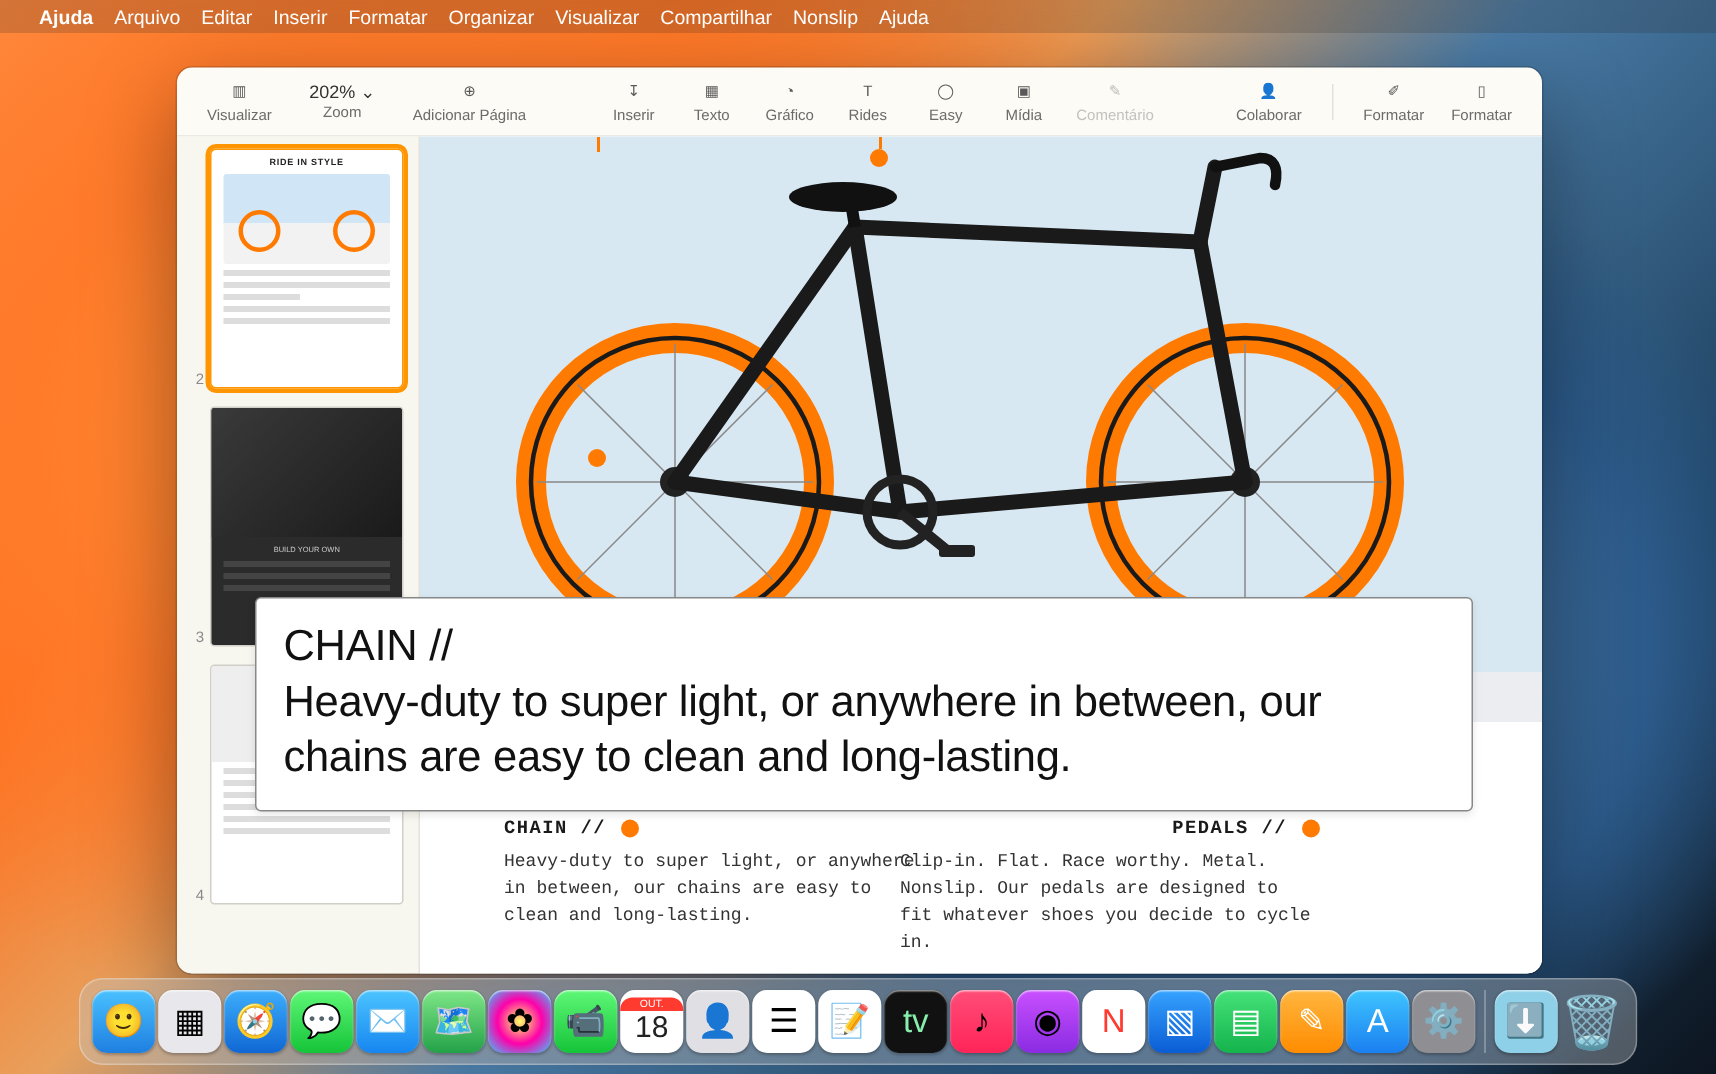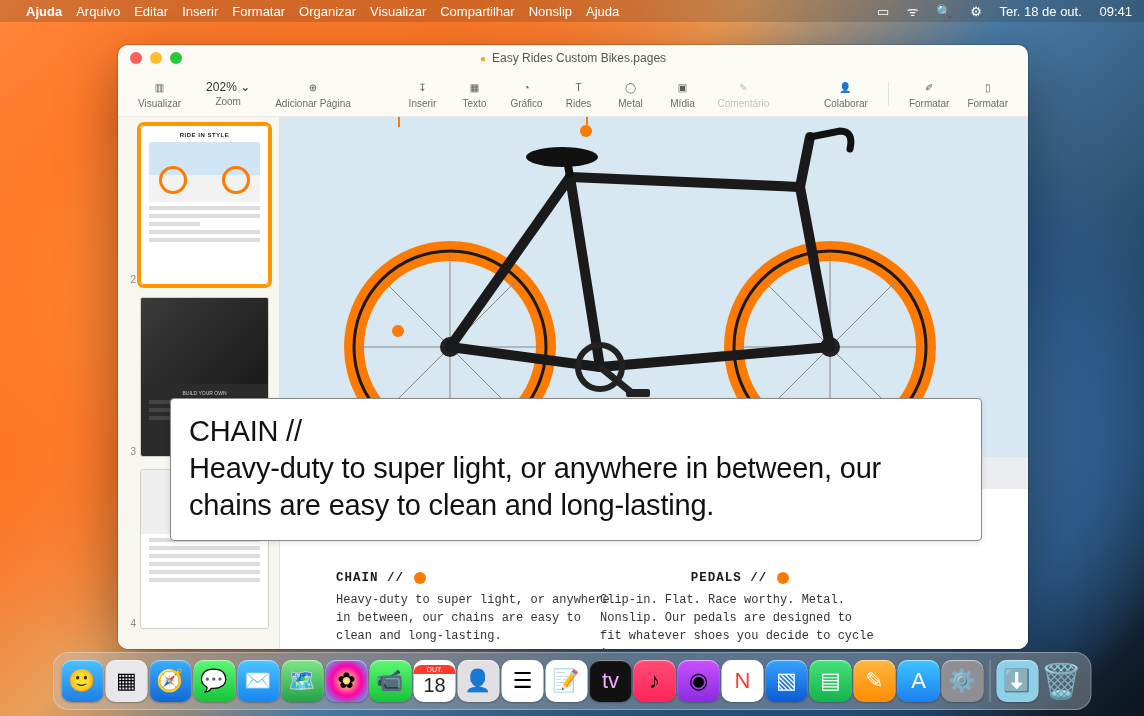--- a/index.html
+++ b/index.html
@@ -116,21 +116,21 @@
 .marker { width:12px; height:12px; background:#ff7a00; border-radius:50%; position:absolute; }
 .leader { position:absolute; width:2px; background:#ff7a00; }
 
 .section { position:absolute; width:280px; font-family:"Courier New",monospace; font-size:12px; color:#333; }
 .section .hdr { font-weight:700; letter-spacing:1px; margin-bottom:6px; color:#1a1a1a; font-size:12.5px; display:flex; align-items:center; gap:10px;}
 .section .hdr .dot { width:12px; height:12px; background:#ff7a00; border-radius:50%; display:inline-block;}
 .section .body-text { line-height:1.5; }
 
 .chain-sec { left:56px; top:454px; }
 .pedals-sec { left:320px; top:454px; }
-.pedals-sec .hdr { flex-direction:row-reverse; justify-content:center;}
+.pedals-sec .hdr { flex-direction:row-reverse; justify-content:flex-start;}
 .pedals-sec .hdr .dot { order:-1;}
 
 
 .overlay {
   position:absolute;
   left:170px; top:398px;
   width:812px;
   background:#fff;
   border:1px solid #888;
   border-radius:4px;
@@ -178,39 +178,23 @@
   <span class="mitem">Arquivo</span>
   <span class="mitem">Editar</span>
   <span class="mitem">Inserir</span>
   <span class="mitem">Formatar</span>
   <span class="mitem">Organizar</span>
   <span class="mitem">Visualizar</span>
   <span class="mitem">Compartilhar</span>
   <span class="mitem">Nonslip</span>
   <span class="mitem">Ajuda</span>
   <div class="spacer"></div>
-  <div class="right">
-    <span>▭</span>
-    <span>ᯤ</span>
-    <span>🔍</span>
-    <span>⚙</span>
-    <span>Ter. 18 de out.</span>
-    <span>09:41</span>
-  </div>
 </div>
 
 <div class="window">
-  <div class="titlebar">
-    <div class="traffic">
-      <div class="dot red"></div>
-      <div class="dot yellow"></div>
-      <div class="dot green"></div>
-    </div>
-    <span class="fname">Easy Rides Custom Bikes.pages</span>
-  </div>
 
   <div class="toolbar">
     <div class="tbtn">
       <span class="ico">▥</span>
       <span>Visualizar</span>
     </div>
     <div class="tbtn zoom">
       <span style="font-size:12px;color:#333"><span>202%</span> <span>⌄</span></span>
       <span>Zoom</span>
     </div>
@@ -230,21 +214,21 @@
     <div class="tbtn">
       <span class="ico">◔</span>
       <span>Gráfico</span>
     </div>
     <div class="tbtn">
       <span class="ico">T</span>
       <span>Rides</span>
     </div>
     <div class="tbtn">
       <span class="ico">◯</span>
-      <span>Metal</span>
+      <span>Easy</span>
     </div>
     <div class="tbtn">
       <span class="ico">▣</span>
       <span>Mídia</span>
     </div>
     <div class="tbtn disabled">
       <span class="ico">✎</span>
       <span>Comentário</span>
     </div>
     <div class="tspacer"></div>
@@ -392,21 +376,21 @@
   <div class="dicon" style="background:linear-gradient(#7ee787,#24a148)">🗺️</div>
   <div class="dicon" style="background:radial-gradient(circle,#ff6,#f0a,#3cf)">✿</div>
   <div class="dicon" style="background:linear-gradient(#5ef777,#15c438)">📹</div>
   <div class="dicon" style="background:#fff;flex-direction:column;font-size:8px">
     <div style="background:#ff3b30;color:#fff;width:100%;text-align:center;border-radius:8px 8px 0 0;font-size:7px;padding:1px 0">OUT.</div>
     <div style="font-size:20px;font-weight:300;color:#222">18</div>
   </div>
   <div class="dicon" style="background:#e0e0e4">👤</div>
   <div class="dicon" style="background:#fff">☰</div>
   <div class="dicon" style="background:#fff">📝</div>
-  <div class="dicon" style="background:#111;color:#f0abfc">tv</div>
+  <div class="dicon" style="background:#111;color:#86efac">tv</div>
   <div class="dicon" style="background:linear-gradient(#ff4d78,#ff2458)">♪</div>
   <div class="dicon" style="background:linear-gradient(#c950ff,#8a2be2)">◉</div>
   <div class="dicon" style="background:#fff;color:#ff3b30">N</div>
   <div class="dicon" style="background:linear-gradient(#36a3ff,#0a5cd4);color:#fff">▧</div>
   <div class="dicon" style="background:linear-gradient(#46e27a,#14b34b);color:#fff">▤</div>
   <div class="dicon" style="background:linear-gradient(#ffb640,#ff8c00);color:#fff">✎</div>
   <div class="dicon" style="background:linear-gradient(#3fc5ff,#1a7ff0);color:#fff">A</div>
   <div class="dicon" style="background:#8e8e93">⚙️</div>
   <div class="ddiv"></div>
   <div class="dicon" style="background:#8dd0e8">⬇️</div>

